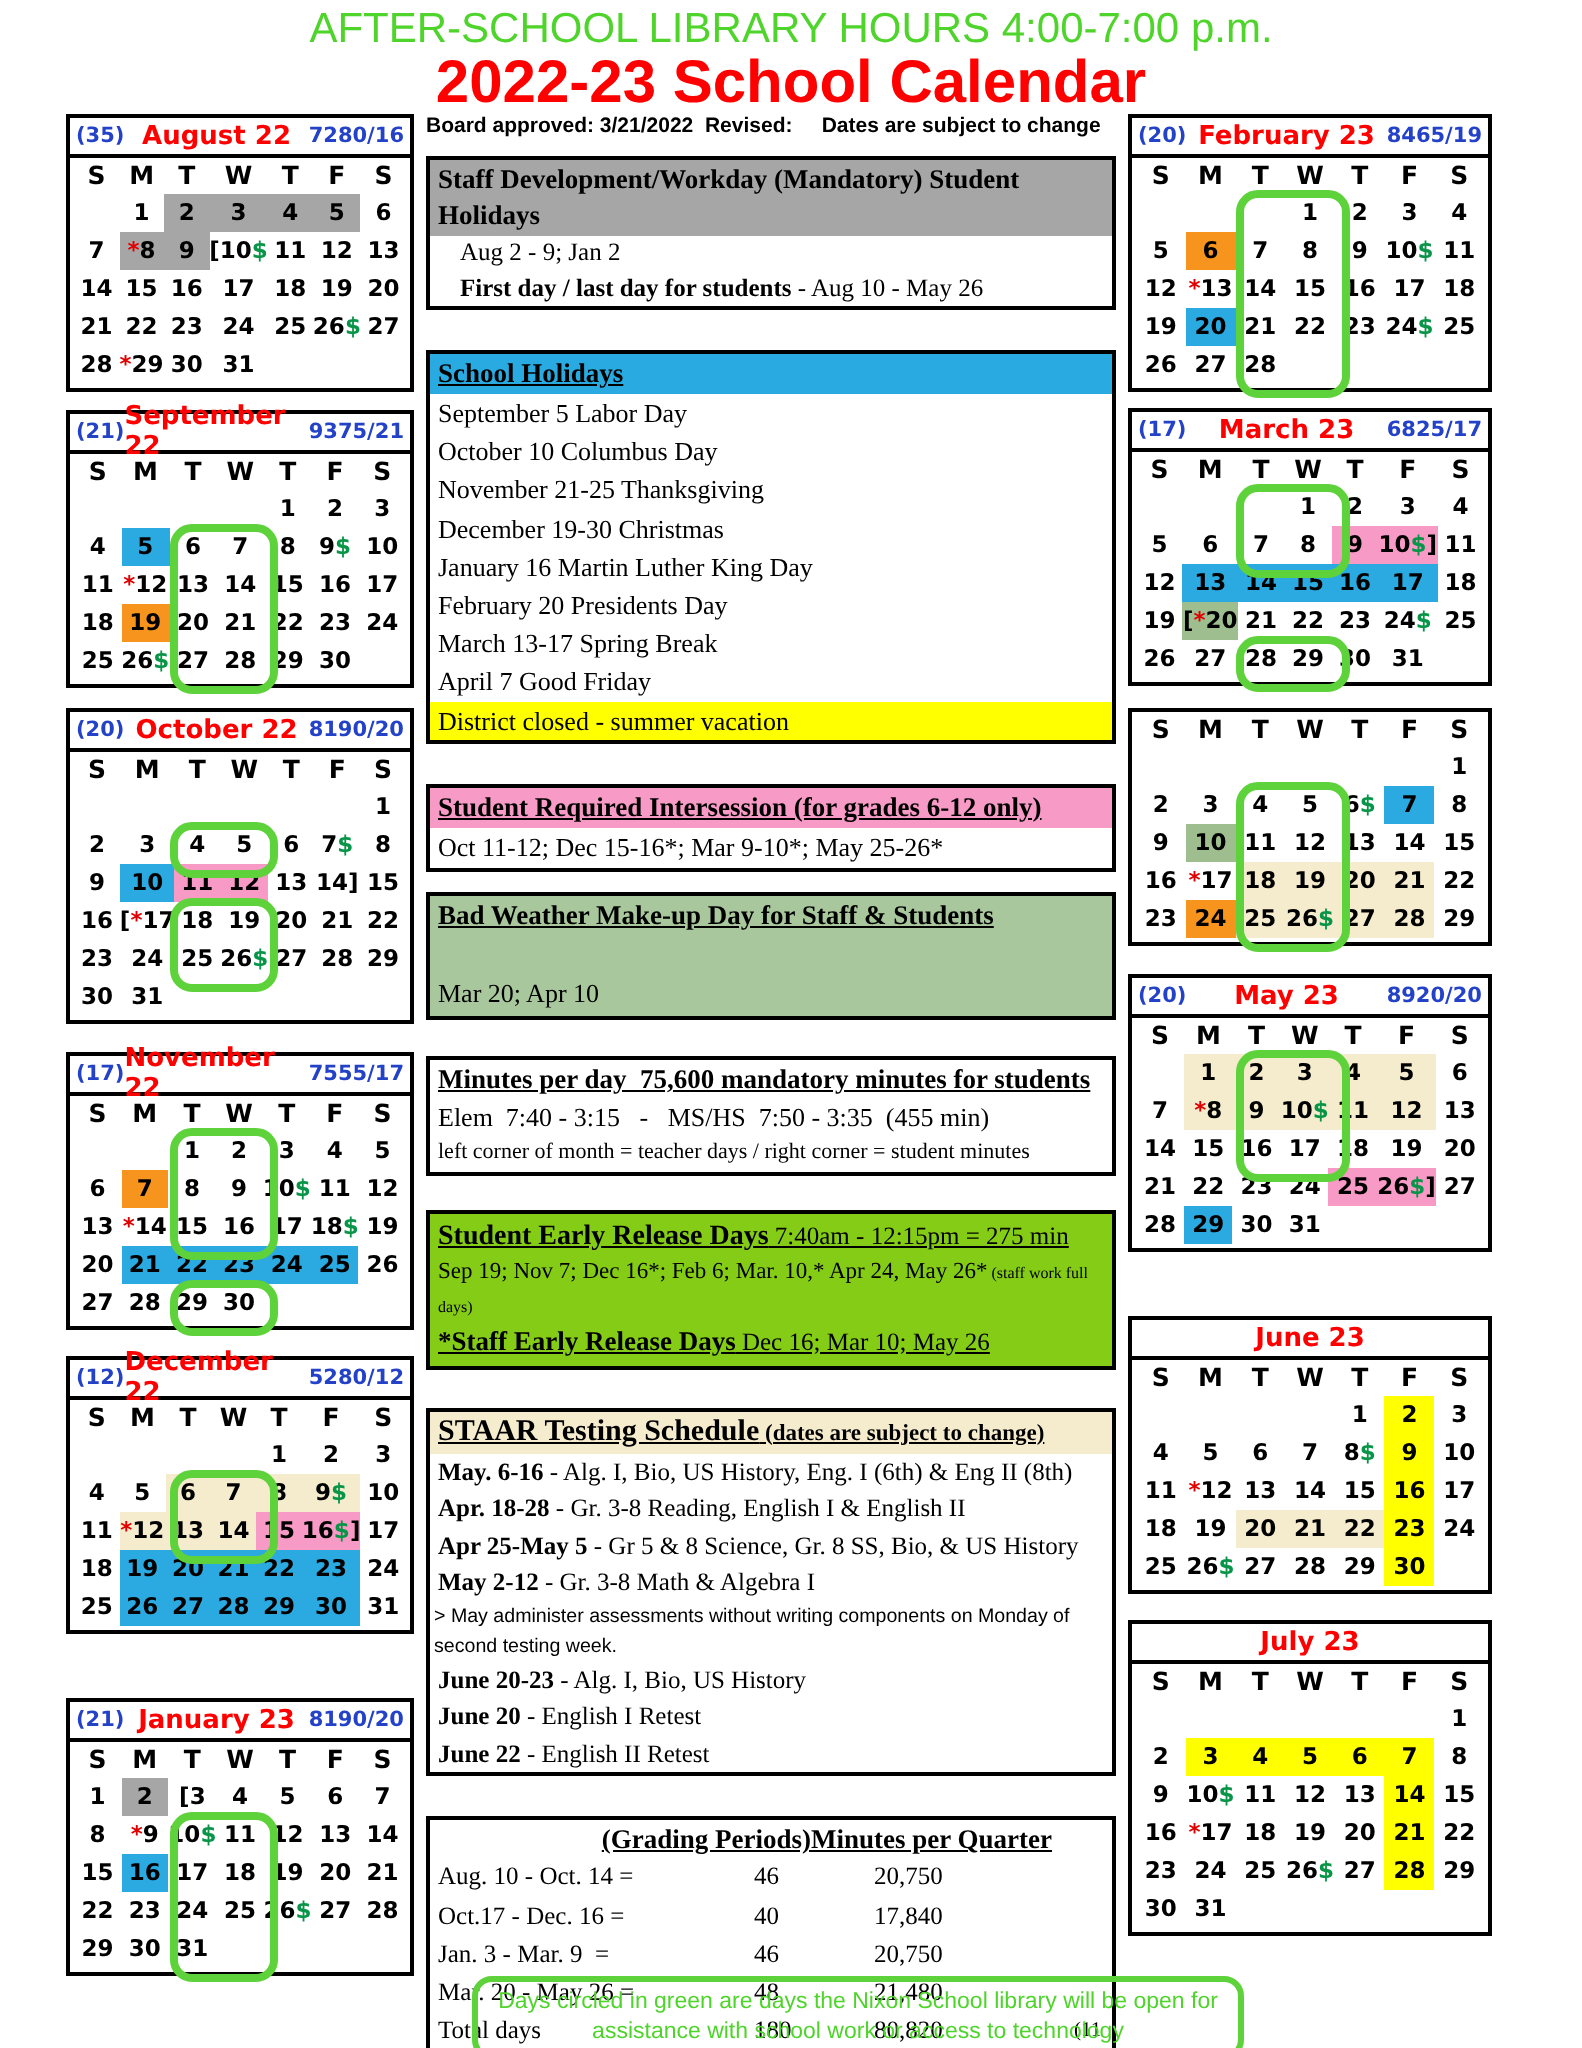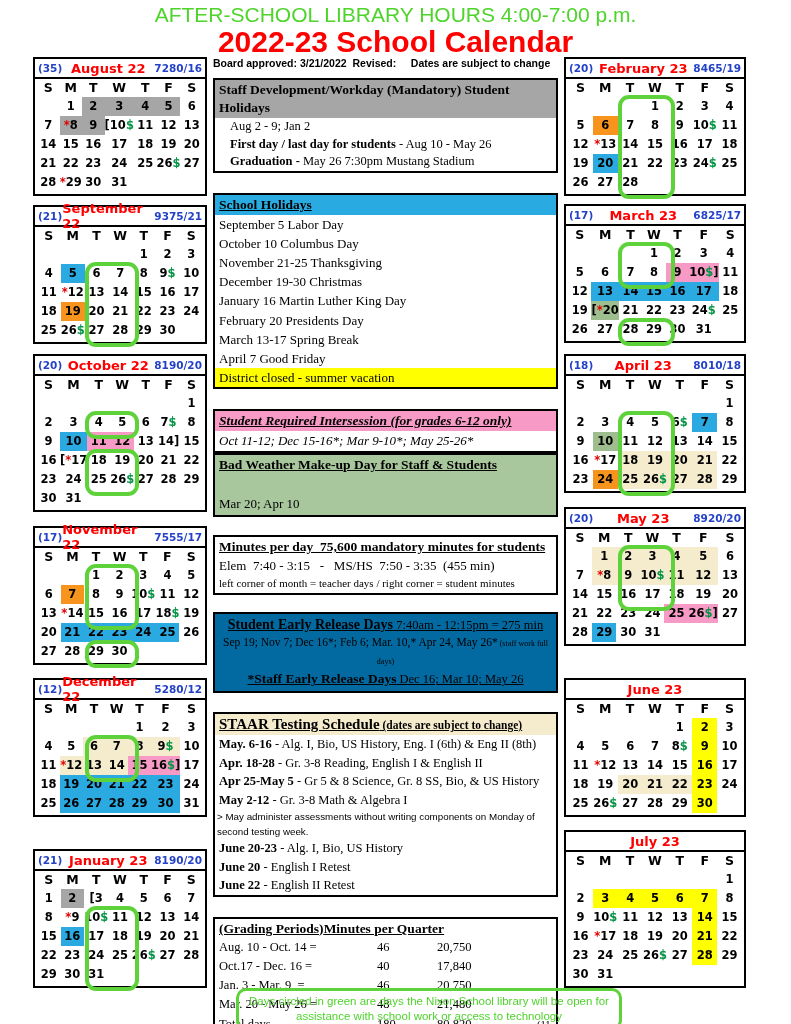--- a/index.html
+++ b/index.html
@@ -27,43 +27,43 @@
   .u{text-decoration:underline;}
   .b{font-weight:bold;}
   .ln{padding:0 4px;font-size:13px;line-height:18px;}
   .keep-ws{white-space:pre-wrap;}
   .gray-h{background:#a6a6a6;}
   .blue-h{background:#29abe2;}
   .pink-h{background:#f79ac5;}
   .cream-h{background:#f5ecce;}
   .yellow-f{background:#ffff00;}
   .greenbox{background:#a9c79c;}
-  .orangebox{background:#0369a1;text-align:center;}
+  .orangebox{background:#84cc16;}
   .staff-box{margin-bottom:20px;}
   .staff-box .ln{font-size:12.5px;line-height:17.5px;padding-left:15px;}
   .holidays-box{margin-bottom:20px;}
   .holidays-box .ln{line-height:19.2px;}
-  .inter-box{font-style:italic;}
+  .inter-box{margin-bottom:10px;}
   .inter-box .ln{line-height:20px;}
   .bad-box{margin-bottom:18px;}
   .min-box{margin-bottom:17px;}
   .min-box .small2{font-size:11px;line-height:16px;padding:0 4px 2px 4px;}
   .er-box{margin-bottom:19px;}
   .er-box .t1{font-size:14px;padding:2px 4px 0 4px;line-height:18px;}
   .er-box .t1 .rest{font-size:12.5px;}
   .er-box .mid{font-size:11.5px;line-height:17px;padding:0 4px;}
   .er-box .mid .tiny{font-size:8px;}
   .er-box .t2{font-size:13.5px;padding:0 4px 3px 4px;line-height:18px;}
   .er-box .t2 .rest{font-size:12.5px;}
   .staar-box{margin-bottom:20px;}
   .staar-box .hdr .big{font-size:15px;}
   .staar-box .hdr .small{font-size:11.5px;}
   .staar-box .row{padding:0 4px;font-size:12.5px;line-height:18.5px;}
   .staar-box .noterow{padding:0 2px;font-size:9.8px;line-height:15px;font-family:"Liberation Sans",sans-serif;}
-  .grading-box .ghead{display:flex;justify-content:flex-start;padding:1px 30px 0 4px;font-weight:bold;font-size:13.5px;line-height:18px;}
+  .grading-box .ghead{display:flex;justify-content:flex-end;padding:1px 30px 0 4px;font-weight:bold;font-size:13.5px;line-height:18px;}
   .grading-box .grow{display:grid;grid-template-columns:158px 60px 100px 1fr;padding:0 4px;font-size:12.5px;line-height:19.2px;}
   .grading-box .grow .extra{font-size:10.5px;}
   .footer-note{position:absolute;left:236px;top:988px;width:386px;border:3.5px solid #5ed23a;border-radius:10px;color:#4fd42c;font-size:11.5px;line-height:15px;text-align:center;font-family:"Liberation Sans",sans-serif;padding:3px 6px;box-sizing:border-box;}
 </style>
 </head>
 <body>
 
 <div class="page">
   <div class="title-green">AFTER-SCHOOL LIBRARY HOURS 4:00-7:00 p.m.</div>
   <div class="title-red">2022-23 School Calendar</div>
@@ -392,21 +392,20 @@
     </div>
 
   <div class="col-mid">
     <div class="board-line keep-ws">Board approved: 3/21/2022  Revised:     Dates are subject to change</div>
 
     <div class="box staff-box">
       <div class="hdr gray-h">Staff Development/Workday (Mandatory) Student Holidays</div>
       <div id="staff-lines">
           <div class="ln"><span>Aug 2 - 9; Jan 2</span></div>
           <div class="ln"><span class="b">First day / last day for students</span><span> - Aug 10 - May 26</span></div>
-          <div class="ln"><span class="b">Graduation -</span><span>  May 26  7:30pm Mustang Stadium</span></div>
         </div>
     </div>
 
     <div class="box holidays-box">
       <div class="hdr blue-h"><span class="u">School Holidays</span></div>
       <div id="holiday-items">
           <div class="ln">September 5 Labor Day</div>
           <div class="ln">October 10 Columbus Day</div>
           <div class="ln">November 21-25 Thanksgiving</div>
           <div class="ln">December 19-30 Christmas</div>
@@ -595,25 +594,20 @@
           <div class="dc"><span>28</span></div>
           <div class="dc"><span>29</span></div>
           <div class="dc"><span>30</span></div>
           <div class="dc"><span>31</span></div>
           <div class="dc"></div>
           <div class="circle" style="left: calc(28.5714% + 1px); width: calc(28.5714% - 2px); top: 16px; height: 39px;"></div>
           <div class="circle" style="left: calc(28.5714% + 1px); width: calc(28.5714% - 2px); top: 92px; height: 20px;"></div>
         </div>
       </div>
       <div class="cal" style="margin-bottom: 14px;">
-        <div class="cal-head">
-          <span class="cal-num">(18)</span>
-          <span class="cal-name">April 23</span>
-          <span class="cal-mins">8010/18</span>
-        </div>
         <div class="cal-grid">
           <div class="dn">S</div>
           <div class="dn">M</div>
           <div class="dn">T</div>
           <div class="dn">W</div>
           <div class="dn">T</div>
           <div class="dn">F</div>
           <div class="dn">S</div>
           <div class="dc"></div>
           <div class="dc"></div>

